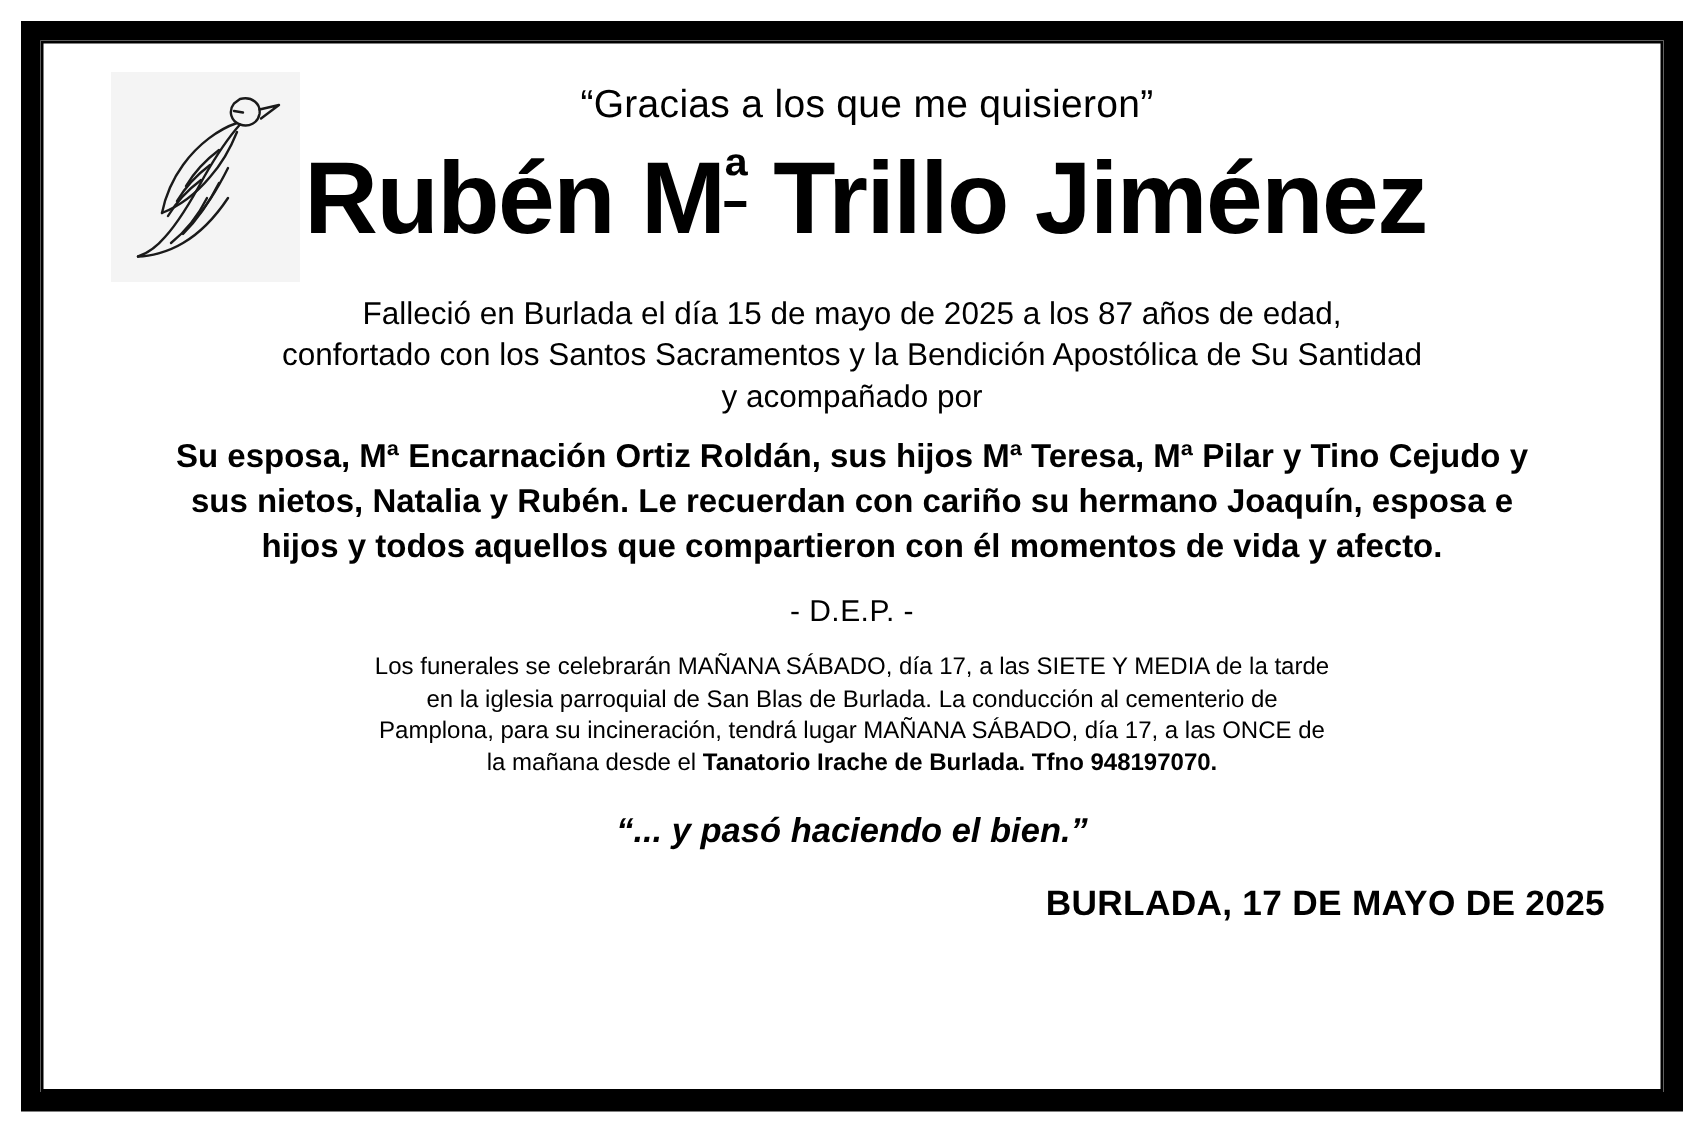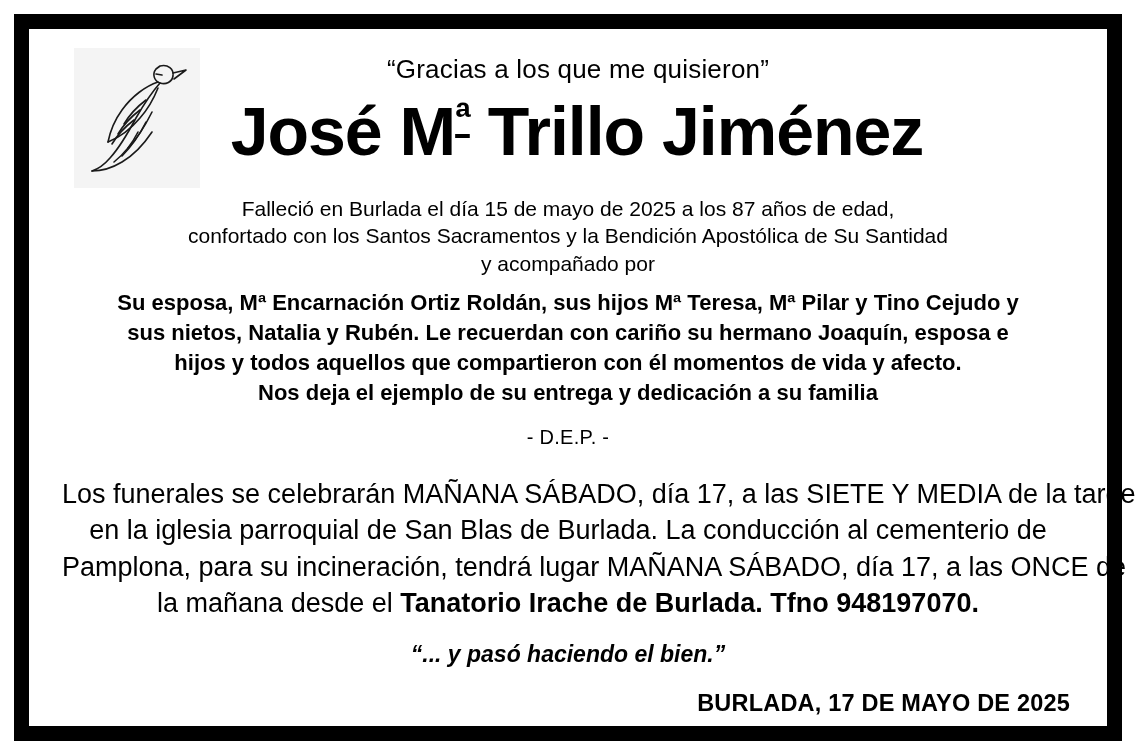--- a/index.html
+++ b/index.html
@@ -95,23 +95,23 @@
     margin-top: 10px;
   }
   .block-bold div { white-space: nowrap; }
   .dep {
     font-size: 20px;
     font-weight: normal;
     margin-top: 18px;
     letter-spacing: 0.3px;
   }
   .funeral {
-    font-size: 27px;
+    font-size: 16px;
     line-height: 1.34;
-    margin-top: 27px;
+    margin-top: 14px;
   }
   .funeral .line { white-space: nowrap; }
   .funeral b { font-weight: bold; }
   .quote-bottom {
     font-size: 23px;
     font-weight: bold;
     font-style: italic;
     margin-top: 20px;
   }
   .place-date {
@@ -148,33 +148,32 @@
           <path d="M78 64 C 72 76, 64 90, 54 100"></path>
           <path d="M72 74 C 66 86, 58 98, 48 108"></path>
           <path d="M64 84 C 58 96, 50 106, 40 114"></path>
           <path d="M82 26 L 88 27"></path>
         </g>
       </svg>
     </div>
 
     <div class="quote-top">“Gracias a los que me quisieron”</div>
 
-    <div class="name"><span>José M</span><sup>ª</sup><span> Trillo Jiménez</span></div>
+    <div class="name"><span>Rubén M</span><sup>ª</sup><span> Trillo Jiménez</span></div>
 
     <div class="block-normal">
       <div>Falleció en Burlada el día 15 de mayo de 2025 a los 87 años de edad,</div>
       <div>confortado con los Santos Sacramentos y la Bendición Apostólica de Su Santidad</div>
       <div>y acompañado por</div>
     </div>
 
     <div class="block-bold">
       <div>Su esposa, Mª Encarnación Ortiz Roldán, sus hijos Mª Teresa, Mª Pilar y Tino Cejudo y</div>
       <div>sus nietos, Natalia y Rubén. Le recuerdan con cariño su hermano Joaquín, esposa e</div>
       <div>hijos y todos aquellos que compartieron con él momentos de vida y afecto.</div>
-      <div>Nos deja el ejemplo de su entrega y dedicación a su familia</div>
     </div>
 
     <div class="dep">- D.E.P. -</div>
 
     <div class="funeral">
       <div class="line">Los funerales se celebrarán MAÑANA SÁBADO, día 17, a las SIETE Y MEDIA de la tarde</div>
       <div class="line">en la iglesia parroquial de San Blas de Burlada. La conducción al cementerio de</div>
       <div class="line">Pamplona, para su incineración, tendrá lugar MAÑANA SÁBADO, día 17, a las ONCE de</div>
       <div class="line"><span>la mañana desde el </span><b>Tanatorio Irache de Burlada. Tfno 948197070.</b></div>
     </div>

